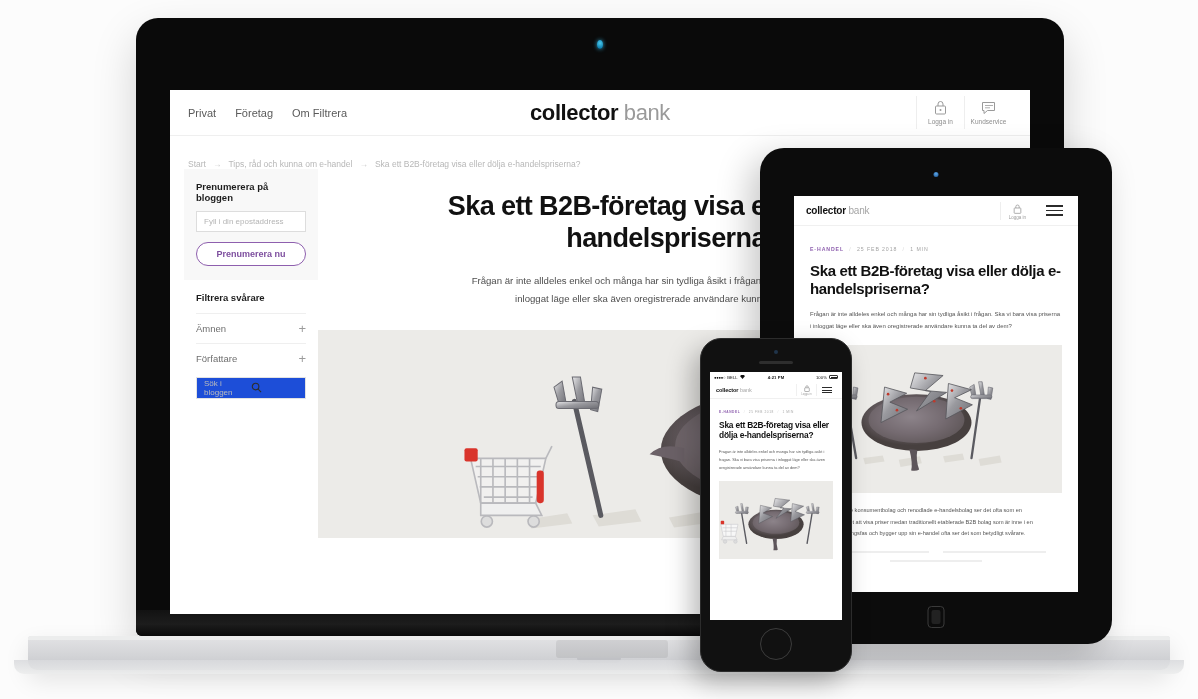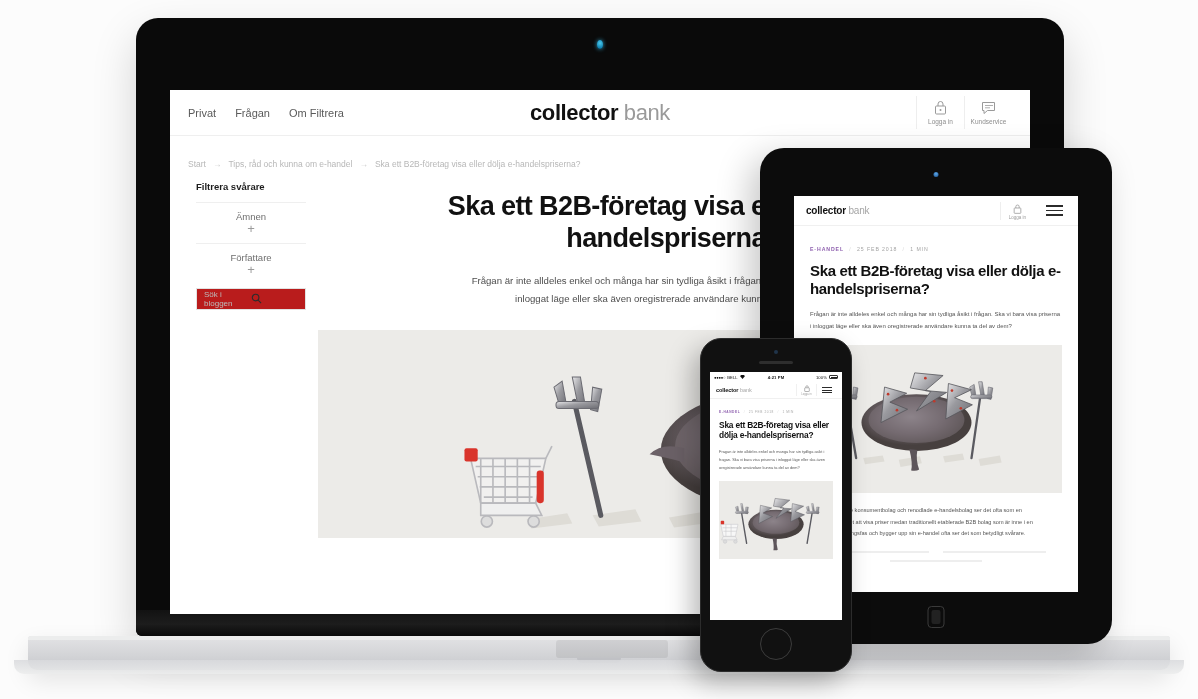--- a/index.html
+++ b/index.html
@@ -101,29 +101,28 @@
     font-size:8px; color:#b5b5b5; padding:0 7px; line-height:19px;
   }
   .sb-btn{
     margin-top:10px; width:100%; height:24px; border:1px solid #8e5fae;
     border-radius:14px; background:#fff; color:#7d4e9e;
     font-size:9px; font-weight:700; cursor:pointer;
   }
   .sb-filter{ background:#fff; padding:12px 12px 0; }
   .sb-filter .sb-title{ margin-bottom:10px; }
   .sb-row{
-    display:flex; align-items:center; 
+    display:flex; align-items:center; justify-content:space-between;
     border-top:1px solid #efefef; padding:8px 0; font-size:9.5px; color:#6f6f6f;
     cursor:pointer;
-    flex-direction:column;
   }
   .sb-row .plus{ color:#9b9b9b; font-size:13px; line-height:1; font-weight:300; }
   .sb-search{
     margin:4px 0 0; display:flex; align-items:center;
-    border:1px solid #e2e2e2; height:22px; padding:0 7px; background:#b91c1c;
+    border:1px solid #e2e2e2; height:22px; padding:0 7px; background:#1d4ed8;
   }
   .sb-search span{ font-size:8px; color:#bcbcbc; flex:1; }
 
   
   .article{ flex:1; background:#fff; padding:22px 0 0; min-width:0; }
   .meta{
     text-align:center; font-size:7.5px; letter-spacing:1.1px; color:#9b9b9b;
     margin-bottom:16px;
   }
   .meta .tag{ color:#8e5fae; font-weight:700; }
@@ -264,21 +263,21 @@
   <div id="laptop">
     <div class="lap-lid"></div>
     <div class="lap-cam"></div>
 
     <div class="lap-screen">
       <div class="site">
 
         <div class="site-topbar">
           <div class="topnav">
             <span>Privat</span>
-            <span>Frågan</span>
+            <span>Företag</span>
             <span>Om Filtrera</span>
           </div>
 
           <div class="brand">
             <b>collector</b>
             <i>bank</i>
           </div>
 
           <div class="topicons">
             <div class="topicon">
@@ -308,20 +307,25 @@
           <span class="arr">→</span>
           <span>Tips, råd och kunna om e-handel</span>
           <span class="arr">→</span>
           <span>Ska ett B2B-företag visa eller dölja e-handelspriserna?</span>
         </div>
 
         <div class="site-body">
 
           <aside class="sidebar">
 
+            <div class="sb-block">
+              <div class="sb-title">Prenumerera på bloggen</div>
+              <div class="sb-input">Fyll i din epostaddress</div>
+              <button class="sb-btn">Prenumerera nu</button>
+            </div>
 
             <div class="sb-filter">
               <div class="sb-title">Filtrera svårare</div>
 
               <div class="sb-row">
                 <span>Ämnen</span>
                 <span class="plus">+</span>
               </div>
               <div class="sb-row">
                 <span>Författare</span>

